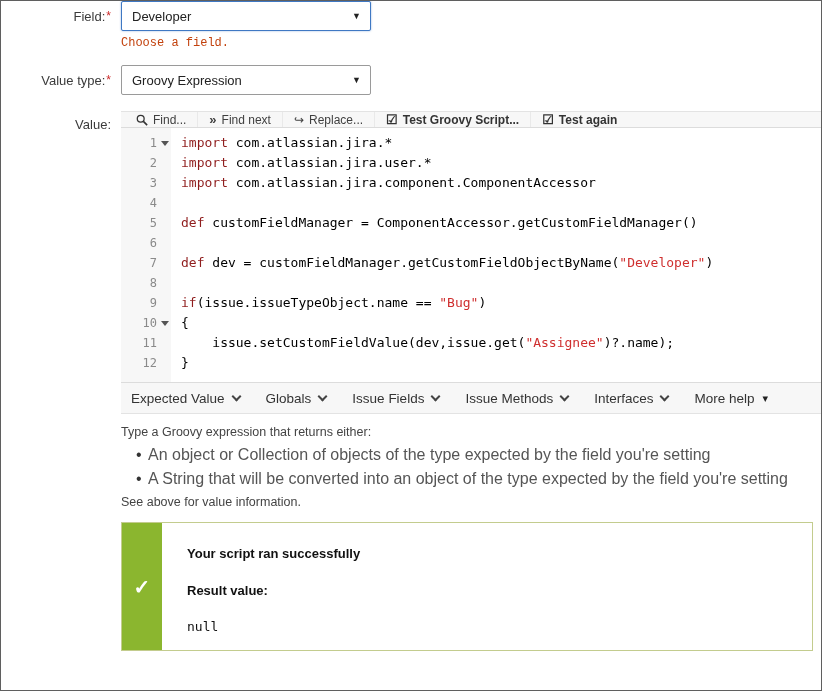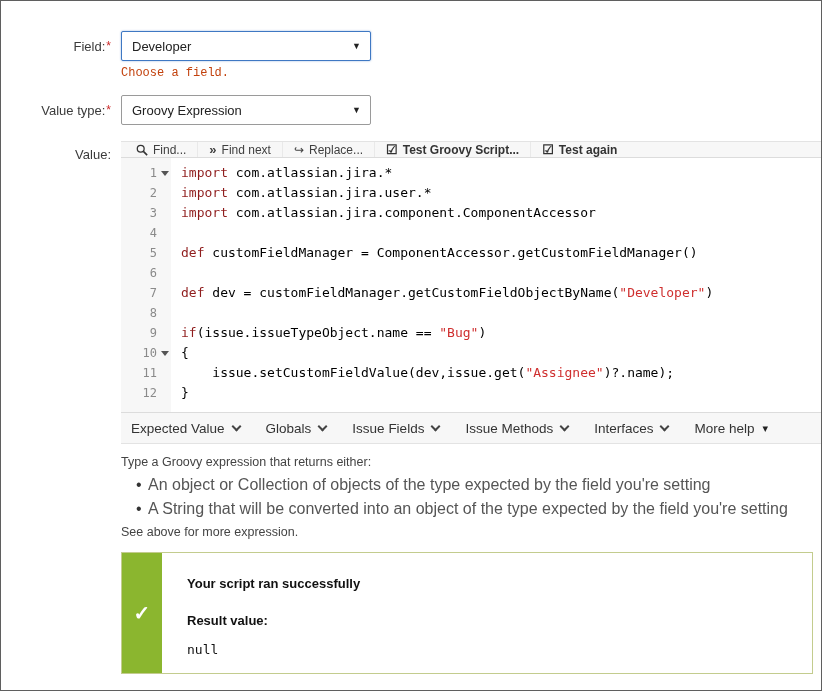--- a/index.html
+++ b/index.html
@@ -169,29 +169,29 @@
     width: 40px;
     flex: none;
     background: var(--accent, #8bb62f);
     display: flex;
     align-items: center;
     justify-content: center;
   }
   .check { color: #fff; font-size: 20px; font-weight: bold; }
   .panel-body { padding: 23px 16px 16px 25px; font-size: 13px; color: #111; }
   .panel-title { font-weight: bold; margin-bottom: 22px; }
-  .panel-label { font-weight: bold; margin-bottom: 14px; }
+  .panel-label { font-weight: bold; margin-bottom: 21px; }
   .panel-value { font-family: "DejaVu Sans Mono", monospace; font-size: 13px; color: #111; }
 </style>
 </head>
 <body>
 
 <div class="window">
 
-  <div class="form-row" style="margin-top:30px;">
+  <div class="form-row" style="">
     <div class="row-label">
       <span>Field:</span><span class="req">*</span>
     </div>
     <div class="select focused">
       <span>Developer</span>
       <span class="arrow">▼</span>
     </div>
   </div>
   <div class="helper">Choose a field.</div>
 
@@ -323,21 +323,21 @@
         </div>
     </div>
   </div>
 
   <div class="help">
     <div class="intro">Type a Groovy expression that returns either:</div>
     <ul>
         <li>An object or Collection of objects of the type expected by the field you're setting</li>
         <li>A String that will be converted into an object of the type expected by the field you're setting</li>
       </ul>
-    <div class="outro">See above for more expression.</div>
+    <div class="outro">See above for value information.</div>
   </div>
 
   <div class="result-panel">
     <div class="panel-strip">
       <span class="check">✓</span>
     </div>
     <div class="panel-body">
       <div class="panel-title">Your script ran successfully</div>
       <div class="panel-label">Result value:</div>
       <div class="panel-value">null</div>

